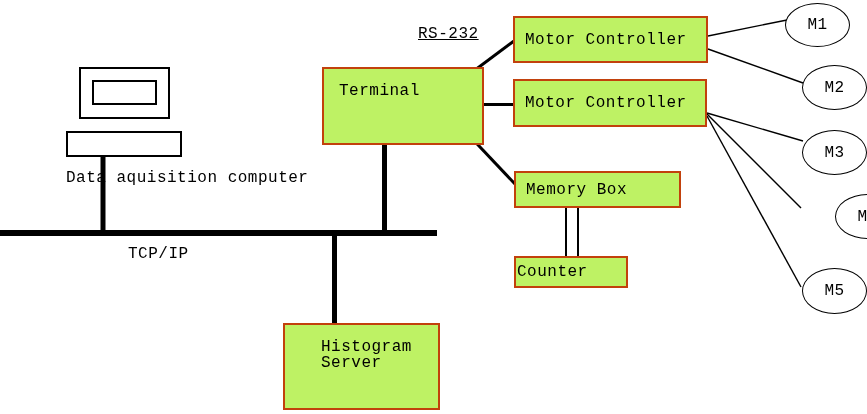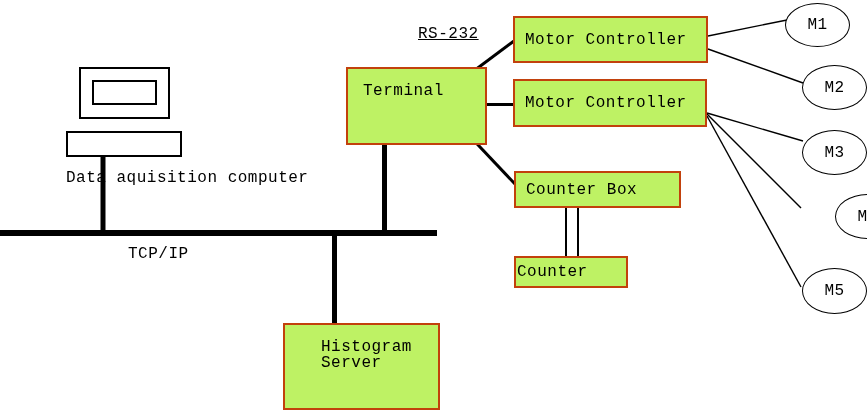--- a/index.html
+++ b/index.html
@@ -59,21 +59,21 @@
     background: #ffffff;
   }
   .keyboard {
     position: absolute;
     left: 66px; top: 131px;
     width: 116px; height: 26px;
     border: 2px solid #000000;
     background: #ffffff;
   }
   
-  .terminal-server { left: 322px; top: 67px; width: 141px; height: 78px; padding: 12px 0 0 15px; line-height: 20px; margin-left: 24px; }
+  .terminal-server { left: 322px; top: 67px; width: 162px; height: 78px; padding: 12px 0 0 15px; line-height: 20px; }
   .motor-controller-1 { left: 513px; top: 16px; width: 195px; height: 47px; padding-left: 10px; }
   .motor-controller-2 { left: 513px; top: 79px; width: 194px; height: 48px; padding-left: 10px; }
   .counter-box { left: 514px; top: 171px; width: 167px; height: 37px; padding-left: 10px; }
   .counter { left: 514px; top: 256px; width: 114px; height: 32px; padding-left: 1px; }
   .histogram-memory { left: 283px; top: 323px; width: 157px; height: 87px; padding: 14px 12px 0 36px; line-height: 16px; }
   
   .m1 { left: 785px; top: 3px;   width: 65px; height: 44px; }
   .m2 { left: 802px; top: 65px;  width: 65px; height: 45px; }
   .m3 { left: 802px; top: 130px; width: 65px; height: 45px; }
   .m4 { left: 835px; top: 194px; width: 65px; height: 45px; }
@@ -126,21 +126,21 @@
 
   <div class="node center-v motor-controller-1">
     <span class="ln">Motor Controller</span>
   </div>
 
   <div class="node center-v motor-controller-2">
     <span class="ln">Motor Controller</span>
   </div>
 
   <div class="node center-v counter-box">
-    <span class="ln">Counter Box</span>
+    <span class="ln">Memory Box</span>
   </div>
 
   <div class="node center-v counter">
     <span class="ln">Counter</span>
   </div>
 
   <div class="node histogram-memory">
     <span class="ln">Histogram</span>
     <span class="ln">Server</span>
   </div>

